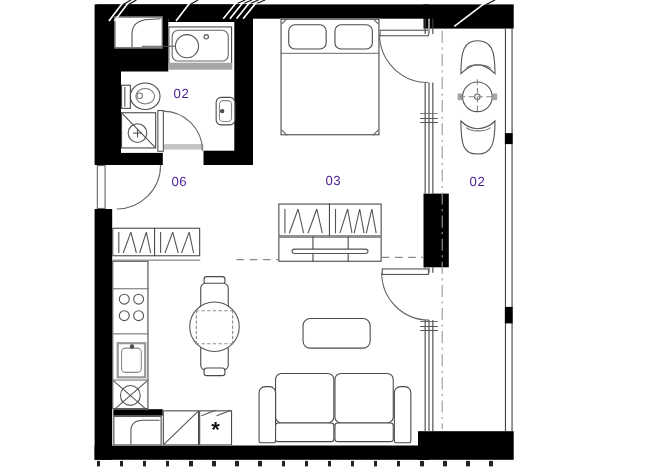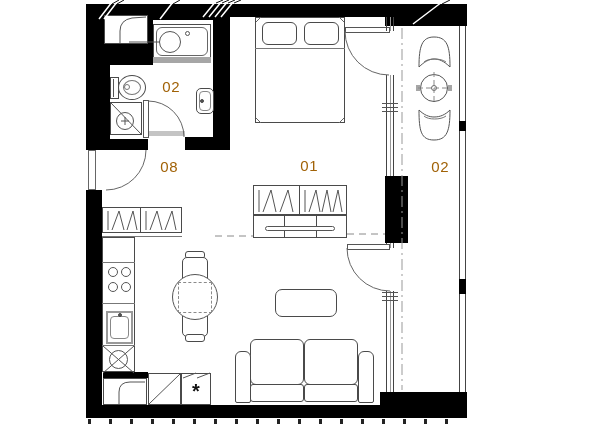--- a/index.html
+++ b/index.html
@@ -2,22 +2,22 @@
 <html><head>
 <meta charset="utf-8">
 <style>
   html,body{margin:0;padding:0;background:#fff;}
   .stage{position:relative;width:600px;height:426px;background:#fff;overflow:hidden;
          font-family:"Liberation Sans",sans-serif;}
   .w{position:absolute;background:#000;}
   .b{position:absolute;box-sizing:border-box;background:#fff;border:1px solid #4a4a4a;}
   .nb{background:transparent;}
   .round{border-radius:50%;}
-  .lbl{position:absolute;width:30px;height:16px;text-align:right;
-       font-size:15px;color:#a16207;letter-spacing:.5px;}
+  .lbl{position:absolute;width:30px;height:16px;text-align:center;
+       font-size:12px;color:#4c1d95;letter-spacing:.5px;}
   .star{position:absolute;width:24px;text-align:center;font-size:20px;font-weight:bold;color:#111;}
   svg.ov{position:absolute;left:0;top:0;pointer-events:none;}
   .glass{position:absolute;box-sizing:border-box;border-left:1px solid #444;border-right:1px solid #444;
          background:linear-gradient(to right,transparent calc(50% - .5px),#999 calc(50% - .5px),#999 calc(50% + .5px),transparent calc(50% + .5px));}
   .sill{position:absolute;background:repeating-linear-gradient(to bottom,#555 0 1px,transparent 1px 4px);}
   .ticks{position:absolute;background:repeating-linear-gradient(90deg,#222 0 3px,transparent 3px 21px);}
   .hl{position:absolute;background:#777;height:1px;}
   .dashedbox{position:absolute;box-sizing:border-box;border:1px dashed #8a8a8a;}
   .rim{position:absolute;background:#a6a6a6;}
 </style>
@@ -171,18 +171,18 @@
     <path d="M424,62 C428,58 441,58 446,62" fill="none" stroke="#777" stroke-width="1"></path>
     <path d="M419,110 C424,115 429,117 434,117 C440,117 445,115 450,110 C450,131 447,140 434,140 C421,140 419,131 419,110 Z" fill="#fff" stroke="#555" stroke-width="1"></path>
     <path d="M424,116 C428,120 441,120 446,116" fill="none" stroke="#777" stroke-width="1"></path>
 
     <path d="M434,72 L434,104 M418,88 L450,88" stroke="#888" stroke-width="1" stroke-dasharray="5 3" fill="none"></path>
 
     <path d="M99,19 L112,2 M104,19 L117,2 M160,19 L173,2 M203,17 L216,1 M209,17 L222,1 M215,17 L228,1 M221,17 L234,1 M413,24 L442,2" stroke="#ffffff" stroke-width="1.5" fill="none"></path>
     <path d="M112,4 L119,0 M117,4 L124,0 M173,4 L180,0 M216,3 L223,0 M222,3 L229,0 M228,3 L235,0 M234,3 L241,0 M442,4 L450,0" stroke="#111" stroke-width="1" fill="none"></path>
   </svg>
 
-  <div class="lbl" style="left:148px;top:158px">08</div>
+  <div class="lbl" style="left:148px;top:158px">06</div>
   <div class="lbl" style="left:150px;top:78px">02</div>
-  <div class="lbl" style="left:288px;top:157px">01</div>
+  <div class="lbl" style="left:288px;top:157px">03</div>
   <div class="lbl" style="left:419px;top:158px">02</div>
 
 </div>
 
 </body></html>

